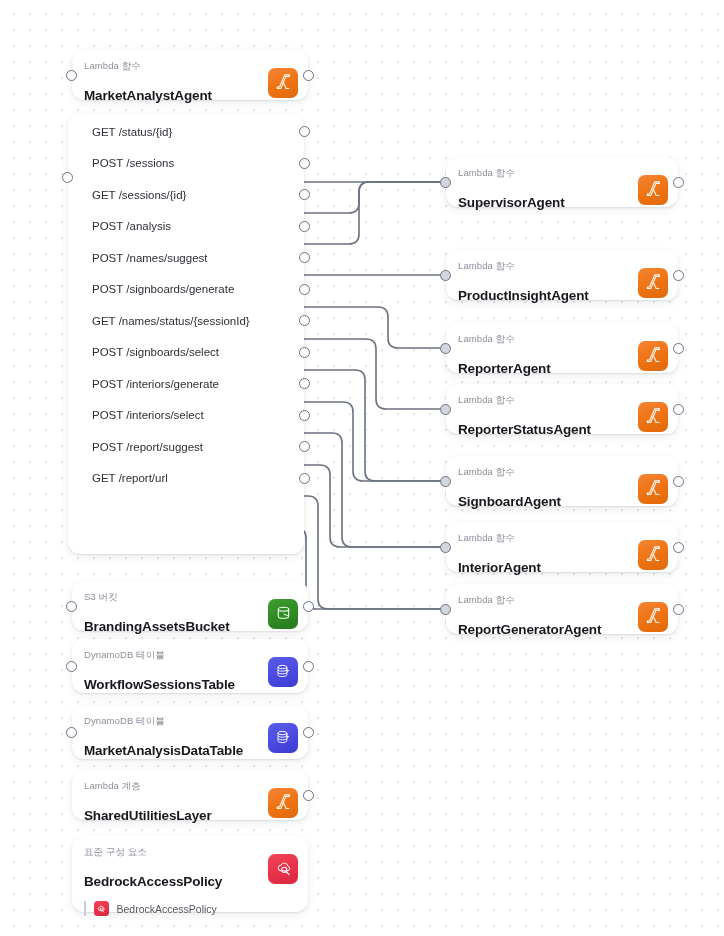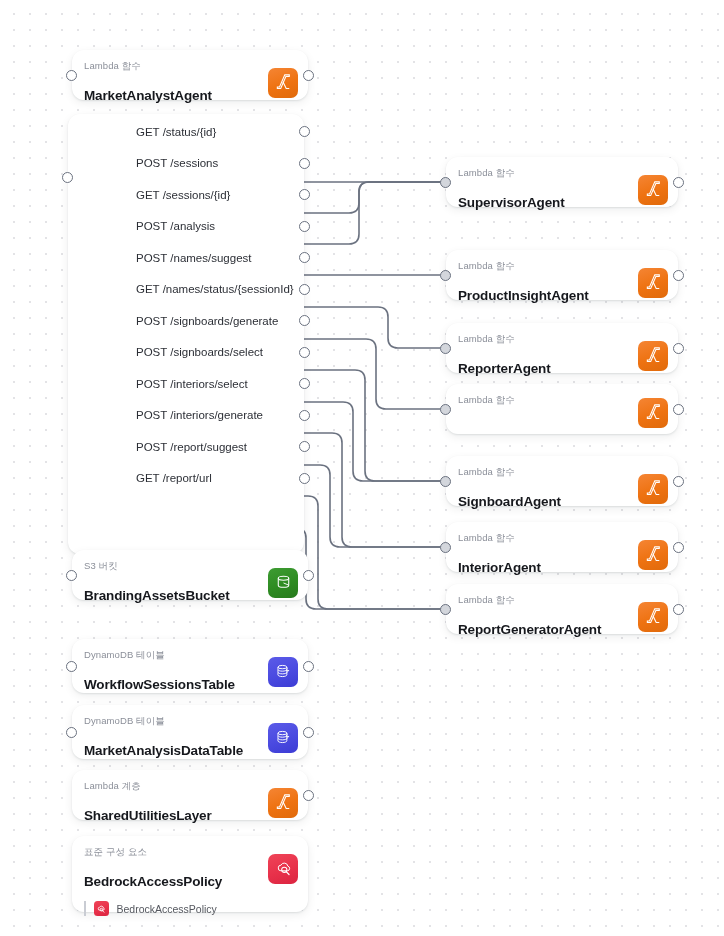--- a/index.html
+++ b/index.html
@@ -97,21 +97,20 @@
     height: 31.5px;
     display: flex;
     align-items: center;
     padding-left: 24px;
   }
   .route-label {
     font-size: 11.5px;
     color: #2c2f36;
     line-height: 14px;
     white-space: nowrap;
-    margin-left: 44px;
   }
 
   
   .sub-row {
     display: flex;
     align-items: center;
     gap: 8px;
     padding: 2px 12px 12px 12px;
     margin-top: -2px;
   }
@@ -200,51 +199,51 @@
       </div>
       <div class="route">
         <span class="route-label">POST /analysis</span>
         <div class="port" style="right:-6px; top:10px;"></div>
       </div>
       <div class="route">
         <span class="route-label">POST /names/suggest</span>
         <div class="port" style="right:-6px; top:10px;"></div>
       </div>
       <div class="route">
+        <span class="route-label">POST /signboards/generate</span>
+        <div class="port" style="right:-6px; top:10px;"></div>
+      </div>
+      <div class="route">
         <span class="route-label">GET /names/status/{sessionId}</span>
         <div class="port" style="right:-6px; top:10px;"></div>
       </div>
       <div class="route">
-        <span class="route-label">POST /signboards/generate</span>
-        <div class="port" style="right:-6px; top:10px;"></div>
-      </div>
-      <div class="route">
         <span class="route-label">POST /signboards/select</span>
         <div class="port" style="right:-6px; top:10px;"></div>
       </div>
       <div class="route">
+        <span class="route-label">POST /interiors/generate</span>
+        <div class="port" style="right:-6px; top:10px;"></div>
+      </div>
+      <div class="route">
         <span class="route-label">POST /interiors/select</span>
         <div class="port" style="right:-6px; top:10px;"></div>
       </div>
       <div class="route">
-        <span class="route-label">POST /interiors/generate</span>
-        <div class="port" style="right:-6px; top:10px;"></div>
-      </div>
-      <div class="route">
         <span class="route-label">POST /report/suggest</span>
         <div class="port" style="right:-6px; top:10px;"></div>
       </div>
       <div class="route">
         <span class="route-label">GET /report/url</span>
         <div class="port" style="right:-6px; top:10px;"></div>
       </div>
     </div>
   </div>
 
-  <div class="node" style="left:72px; top:550px; width:236px; height:50px;">
+  <div class="node" style="left:72px; top:581px; width:236px; height:50px;">
     <div class="node-head">
       <div class="node-type">S3 버킷</div>
       <div class="node-title">BrandingAssetsBucket</div>
       <div class="svc-icon ic-s3">
         <svg width="19" height="19" viewBox="0 0 24 24">
           <ellipse cx="12" cy="6.6" rx="6.6" ry="2.5" fill="none" stroke="#fff" stroke-width="1.35"></ellipse>
           <path d="M5.4 6.6 V15.4 C5.4 16.8 8.4 18 12 18 C15.6 18 18.6 16.8 18.6 15.4 V6.6" fill="none" stroke="#fff" stroke-width="1.35"></path>
           <path d="M12 12.6 L18.3 15.2" fill="none" stroke="#fff" stroke-width="1.2"></path>
         </svg>
       </div>
@@ -369,20 +368,21 @@
           </svg>
       </div>
     </div>
     <div class="port filled" style="left:-6px; top:19.5px;"></div>
     <div class="port" style="right:-6px; top:19.5px;"></div>
   </div>
 
   <div class="node" style="left:446px; top:384px; width:232px; height:50px;">
     <div class="node-head">
       <div class="node-type">Lambda 함수</div>
+      <div class="node-title">ReporterStatusAgent</div>
       <div class="svc-icon ic-lambda">
         <svg width="19" height="19" viewBox="0 0 24 24">
             <path d="M4.2 19.6h4.3L15 4.4h4.3v-2h-5.7L7 17.6H4.2z" fill="none" stroke="#fff" stroke-width="1.35"></path>
             <path d="M11.3 11.1l4.1 8.5h3.9" fill="none" stroke="#fff" stroke-width="1.35"></path>
           </svg>
       </div>
     </div>
     <div class="port filled" style="left:-6px; top:19.5px;"></div>
     <div class="port" style="right:-6px; top:19.5px;"></div>
   </div>

